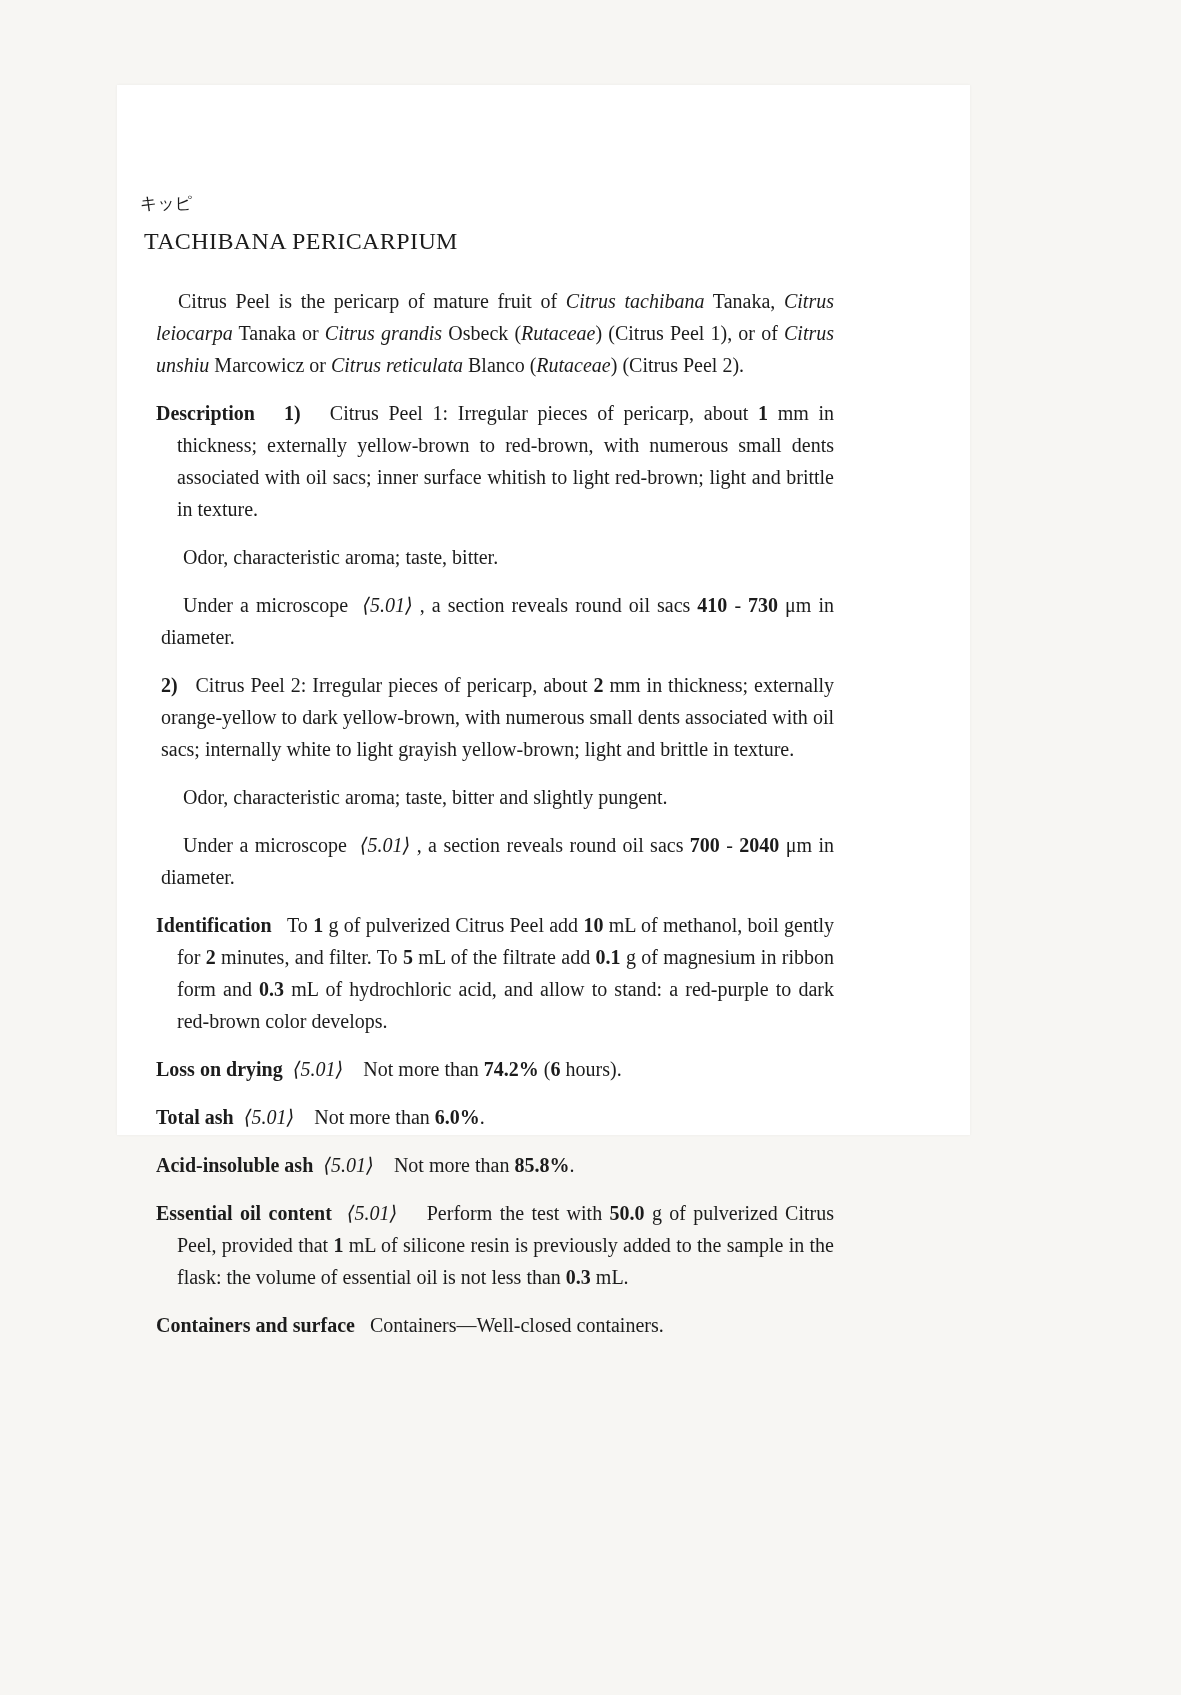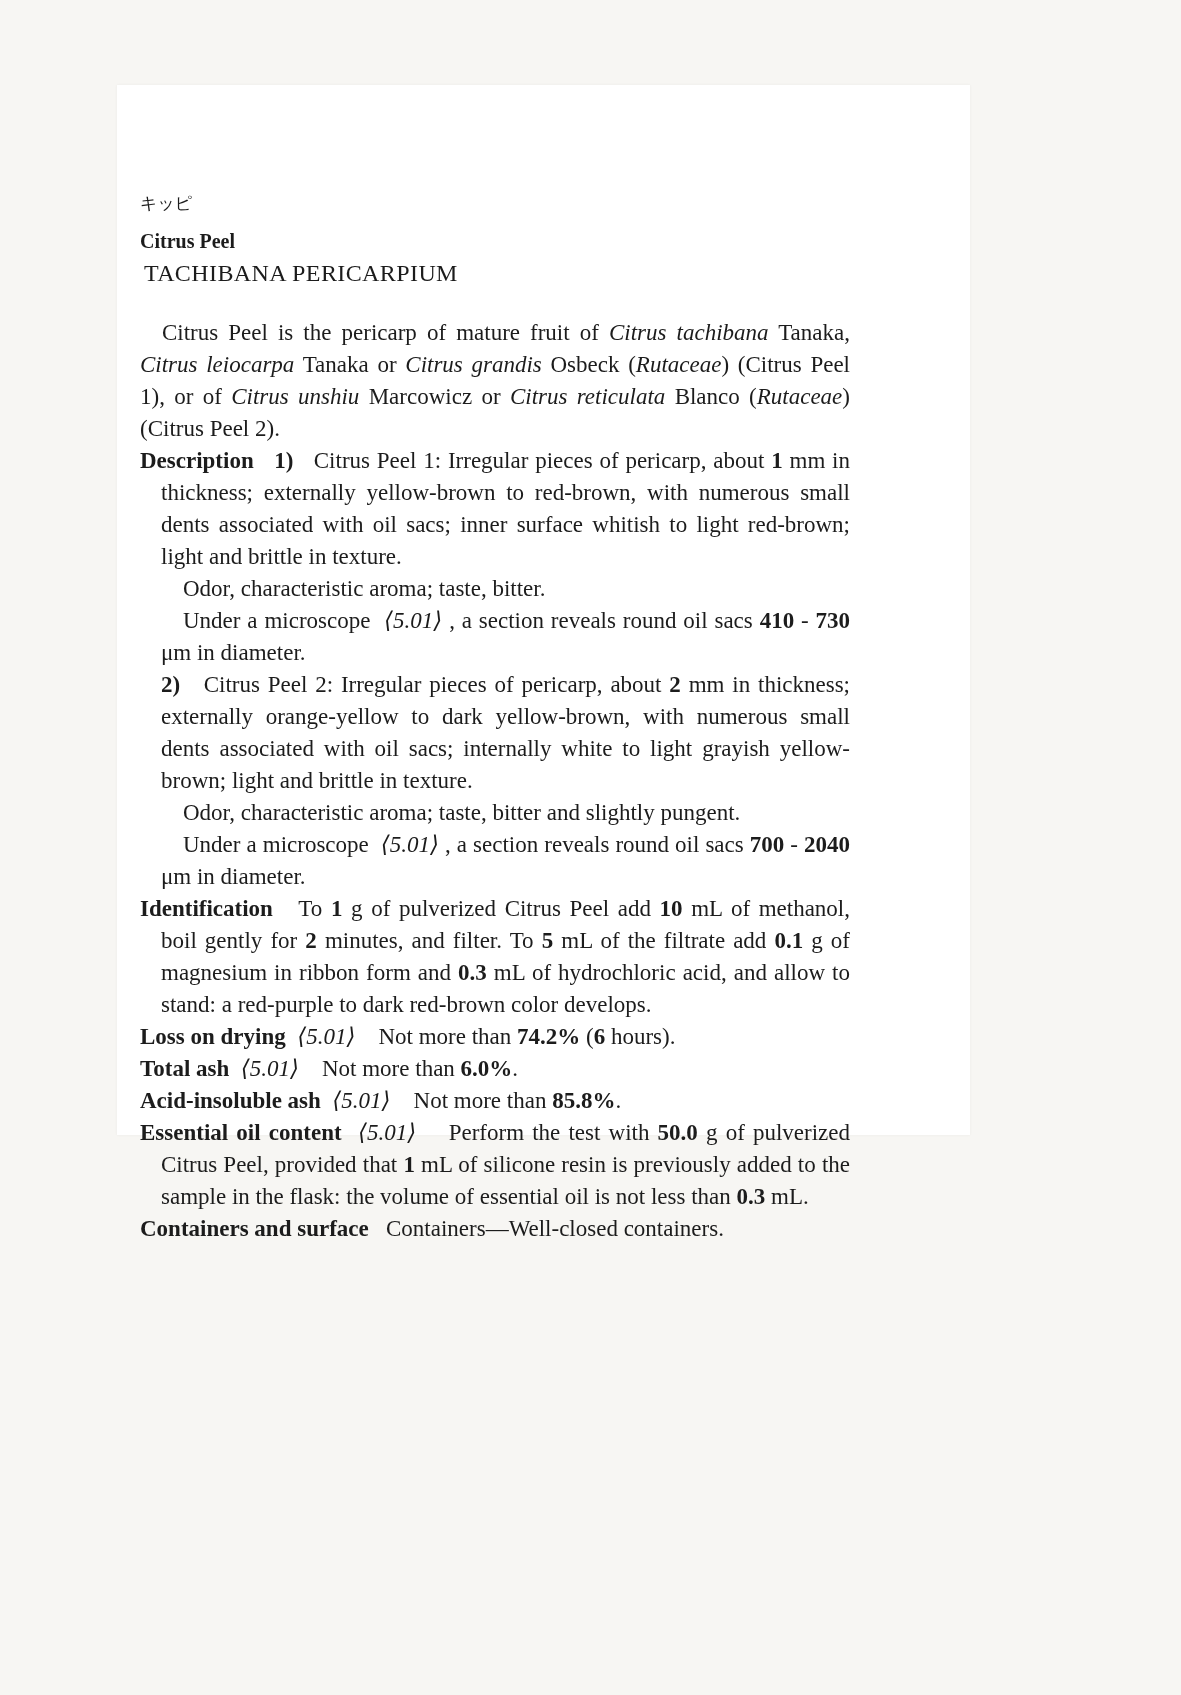--- a/index.html
+++ b/index.html
@@ -36,22 +36,22 @@
     line-height: 32px;
     font-weight: bold;
   }
   .title-latin {
     margin: 0 0 28px 4px;
     font-size: 24px;
     line-height: 32px;
     letter-spacing: 0.4px;
   }
   .para {
-    margin: 0;
-    font-size: 23px;
+    margin: 16px;
+    font-size: 20px;
     line-height: 32px;
     text-align: justify;
   }
   
   .p-intro { text-indent: 22px; }
   
   .p-hang { padding-left: 21px; text-indent: -21px; }
   
   .p-num { margin-left: 21px; }
   
@@ -59,21 +59,20 @@
 
   .seg-n { font-weight: normal; font-style: normal; }
   .seg-b { font-weight: bold; }
   .seg-i { font-style: italic; }
 </style>
 </head>
 <body>
 
 <div class="paper">
   <p class="kana">キッピ</p>
-  <p class="title-en">Citrus Peel</p>
   <p class="title-latin">TACHIBANA PERICARPIUM</p>
 
   <p class="para p-intro"><span class="seg-n">Citrus Peel is the pericarp of mature fruit of </span><span class="seg-i">Citrus tachibana</span><span class="seg-n"> Tanaka, </span><span class="seg-i">Citrus leiocarpa</span><span class="seg-n"> Tanaka or </span><span class="seg-i">Citrus grandis</span><span class="seg-n"> Osbeck (</span><span class="seg-i">Rutaceae</span><span class="seg-n">) (Citrus Peel 1), or of </span><span class="seg-i">Citrus unshiu</span><span class="seg-n"> Marcowicz or </span><span class="seg-i">Citrus reticulata</span><span class="seg-n"> Blanco (</span><span class="seg-i">Rutaceae</span><span class="seg-n">) (Citrus Peel 2).</span></p>
 
   <p class="para p-hang"><span class="seg-b">Description</span><span class="seg-n">&nbsp;&nbsp; </span><span class="seg-b">1)</span><span class="seg-n">&nbsp;&nbsp; Citrus Peel 1: Irregular pieces of pericarp, about </span><span class="seg-b">1</span><span class="seg-n"> mm in thickness; externally yellow-brown to red-brown, with numerous small dents associated with oil sacs; inner surface whitish to light red-brown; light and brittle in texture.</span></p>
   <p class="para p-sub"><span class="seg-n">Odor, characteristic aroma; taste, bitter.</span></p>
   <p class="para p-sub"><span class="seg-n">Under a microscope&nbsp;&nbsp;</span><span class="seg-i">⟨5.01⟩</span><span class="seg-n">&nbsp;, a section reveals round oil sacs </span><span class="seg-b">410</span><span class="seg-n"> - </span><span class="seg-b">730</span><span class="seg-n"> μm in diameter.</span></p>
 
   <p class="para p-num"><span class="seg-b">2)</span><span class="seg-n">&nbsp;&nbsp; Citrus Peel 2: Irregular pieces of pericarp, about </span><span class="seg-b">2</span><span class="seg-n"> mm in thickness; externally orange-yellow to dark yellow-brown, with numerous small dents associated with oil sacs; internally white to light grayish yellow-brown; light and brittle in texture.</span></p>
   <p class="para p-sub"><span class="seg-n">Odor, characteristic aroma; taste, bitter and slightly pungent.</span></p>

